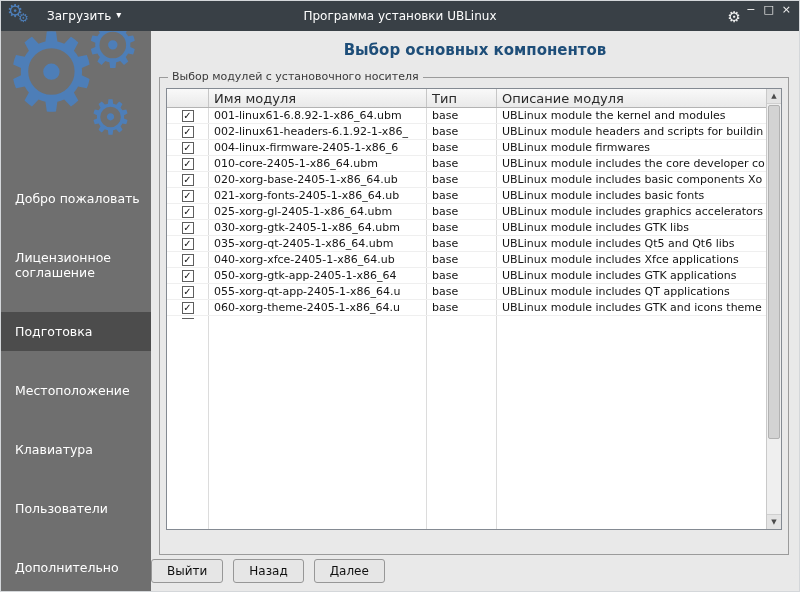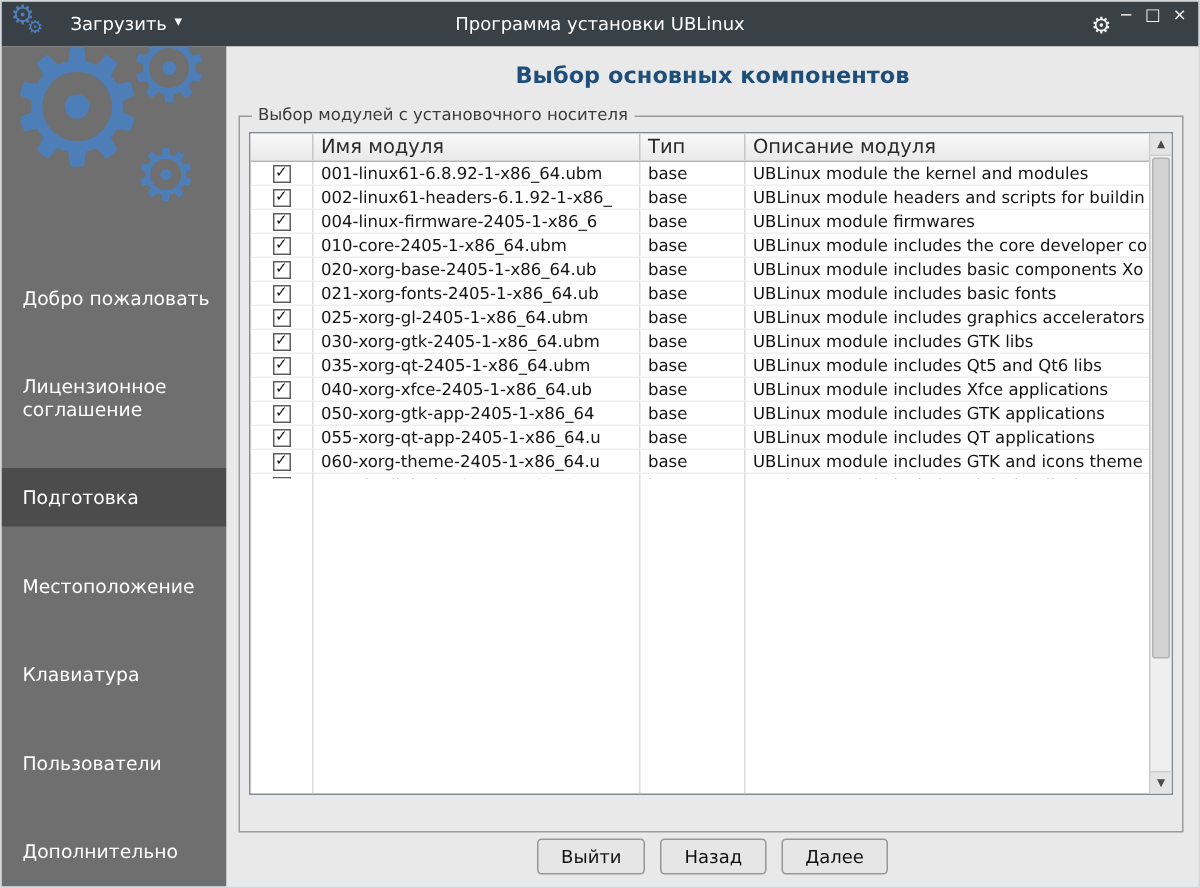--- a/index.html
+++ b/index.html
@@ -30,21 +30,21 @@
              background:#6f6f6f; color:#fff; overflow:hidden; }
   .gears { position:relative; height:140px; color:#4d7eb8; }
   .gears .gb { position:absolute; left:2px; top:-12px; font-size:108px; line-height:108px; }
   .gears .gm { position:absolute; left:84px; top:-16px; font-size:62px; line-height:62px; }
   .gears .gs { position:absolute; left:88px; top:62px; font-size:48px; line-height:48px; }
   .nav { display:flex; flex-direction:column; row-gap:20px; margin-top:8px; }
   .side-item { padding:12px 8px 12px 14px; font-size:12.5px; line-height:15px; cursor:default; }
   .side-item.active { background:#4c4c4c; }
 
   
-  .main { position:absolute; left:150px; top:30px; right:0; bottom:0; background:#e9e9e9; }
+  .main { position:absolute; left:150px; top:30px; right:0; bottom:0; background:#e9e9e9;border-radius:28px; }
   .heading { margin-top:10px; text-align:center; font-size:15px; font-weight:bold; color:#1e4e79; }
 
   .groupbox { position:absolute; left:8px; right:10px; top:46px; bottom:36px;
               border:1px solid #9b9b9b;padding-left:36px; }
   .groupbox-label { position:absolute; top:-8px; left:8px; background:#e9e9e9;
                     padding:0 4px; font-size:11px; color:#3a3a3a; }
 
   .tablebox { position:absolute; left:6px; right:6px; top:10px; bottom:24px;
               background:#fff; border:1px solid #848a92; display:flex; flex-direction:column;
               overflow:hidden; }
@@ -78,21 +78,21 @@
         border-left:1px solid #c9c9c9; }
   .sb-btn { position:absolute; left:0; right:0; height:15px; display:flex; align-items:center;
             justify-content:center; font-size:7px; color:#4a4a4a; background:#e4e4e4; }
   .sb-up { top:0; border-bottom:1px solid #cfcfcf; }
   .sb-down { bottom:0; border-top:1px solid #cfcfcf; }
   .sb-thumb { position:absolute; left:1px; right:1px; top:16px; height:76%;
               background:#d3d3d3; border:1px solid #b2b2b2; border-radius:2px; }
 
   
   .btns { position:absolute; left:0; right:0; bottom:8px; display:flex;
-          justify-content:center; gap:10px; }
+          justify-content:flex-start; gap:10px; }
   .btn { background:#e6e6e6; border:1px solid #979797; border-radius:3px;
          padding:4px 15px; font-size:12px; color:#111; min-width:56px; text-align:center;
          cursor:default; }
 </style>
 </head>
 <body>
 
 <div class="window">
 
   <div class="titlebar">

